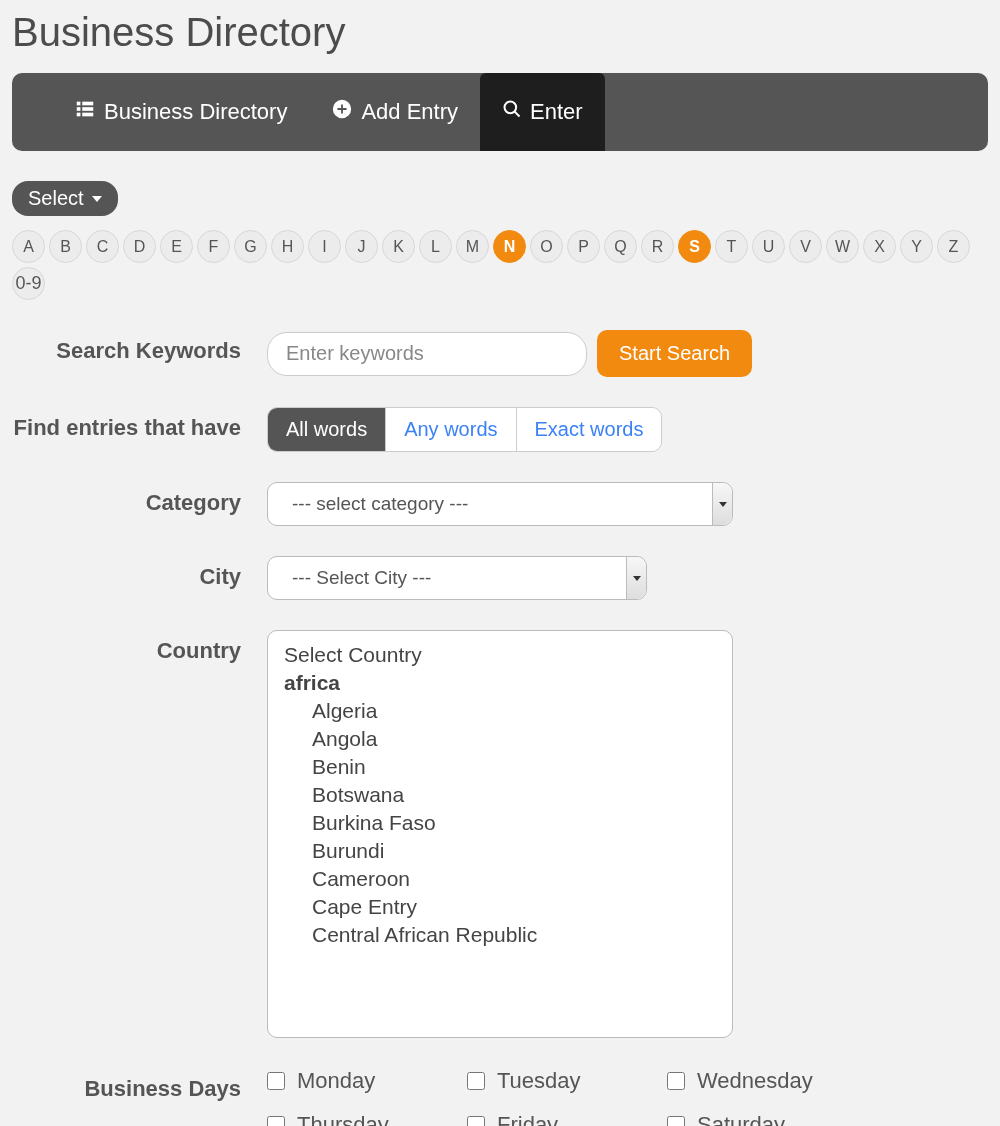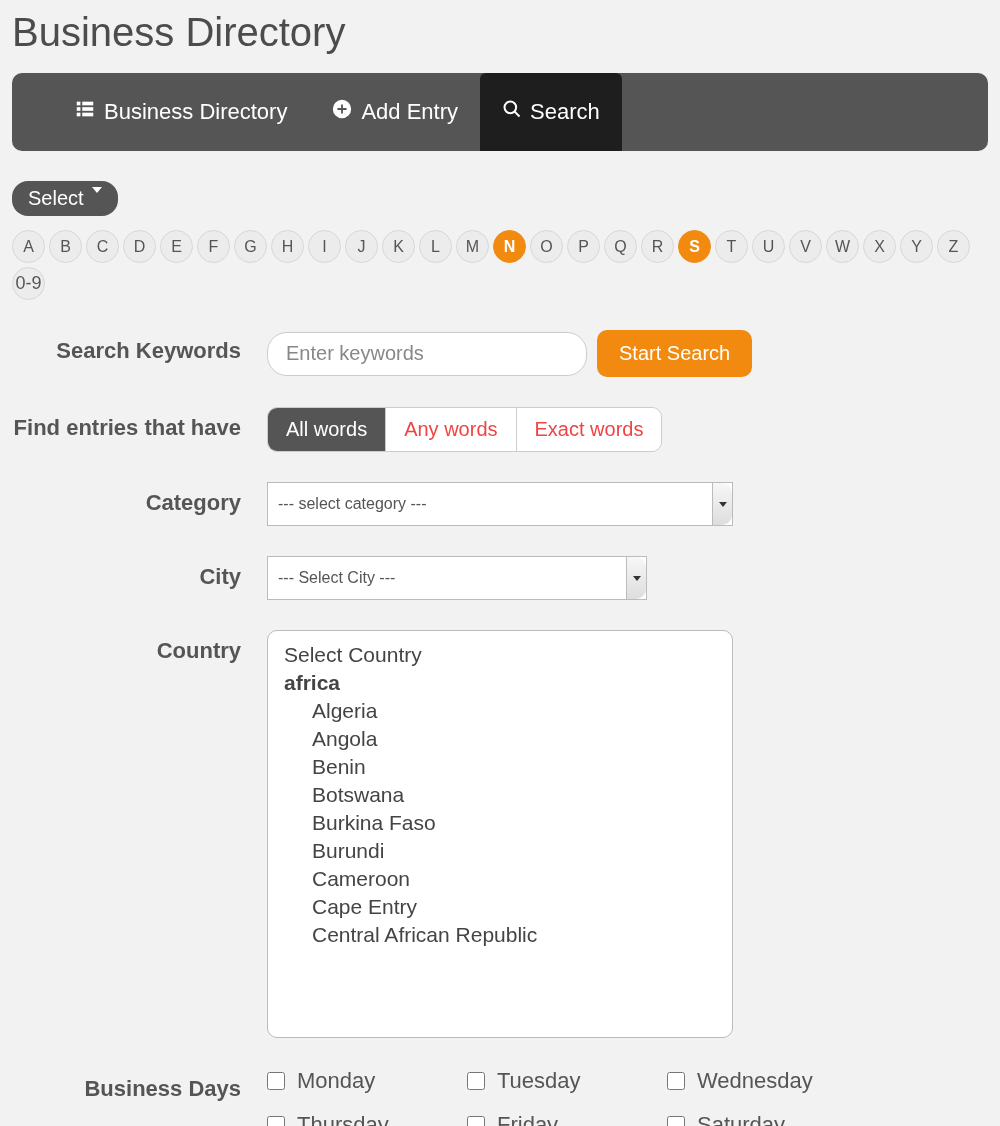--- a/index.html
+++ b/index.html
@@ -36,20 +36,21 @@
   }
   .nav-item.active {
     background: #1e1e1e;
     border-radius: 6px 6px 0 0;
   }
   .nav-item svg { width: 22px; height: 22px; fill: currentColor; }
   .nav-item .search-ic { width: 20px; height: 20px; stroke: currentColor; stroke-width: 2.4; fill: none; }
   .gap { height: 30px; }
   .select-pill {
     display: inline-flex;
+    align-items: center;
     background: #555;
     color: #fff;
     border-radius: 16px;
     padding: 6px 16px;
     font-size: 20px;
     gap: 8px;
     cursor: pointer;
     margin-bottom: 14px;
   }
   .caret-down {
@@ -114,40 +115,40 @@
   .btn-group {
     display: flex;
     border: 1px solid #ccc;
     border-radius: 10px;
     overflow: hidden;
   }
   .btn-group .seg {
     padding: 10px 18px;
     font-size: 20px;
     background: #fff;
-    color: #ef4444;
+    color: #3b82f6;
     border: none;
     cursor: pointer;
     border-right: 1px solid #ccc;
   }
   .btn-group .seg:last-child { border-right: none; }
   .btn-group .seg.active {
     background: #555;
     color: #fff;
   }
   .select-wrap {
     position: relative;
     border: 1px solid #bbb;
-    border-radius: 0;
+    border-radius: 10px;
     background: #fff;
     height: 44px;
     display: flex;
     align-items: center;
-    padding-left: 10px;
-    font-size: 16px;
+    padding-left: 24px;
+    font-size: 19px;
     color: #555;
   }
   .cat-wrap { width: 466px; }
   .city-wrap { width: 380px; }
   .select-handle {
     position: absolute;
     right: 0; top: 0;
     width: 20px; height: 100%;
     background: linear-gradient(#f7f7f7, #ddd);
     border-left: 1px solid #bbb;
@@ -221,21 +222,21 @@
     </span>
     <span>Add Entry</span>
   </div>
   <div class="nav-item active">
     <span>
       <svg class="search-ic" viewBox="0 0 24 24">
           <circle cx="10" cy="10" r="7"></circle>
           <line x1="15" y1="15" x2="21" y2="21"></line>
         </svg>
     </span>
-    <span>Search</span>
+    <span>Enter</span>
   </div>
 </div>
 
 <div class="gap"></div>
 
 <div class="select-pill">
   <span>Select</span>
   <span class="caret-down"></span>
 </div>
 

